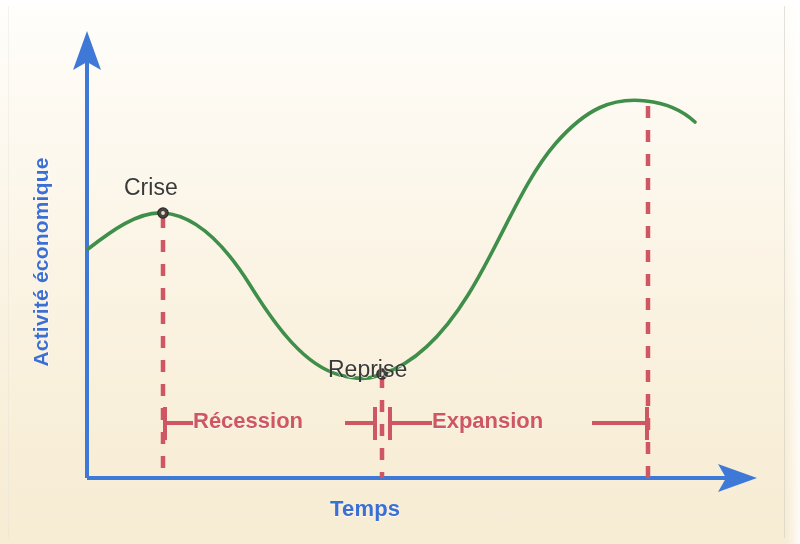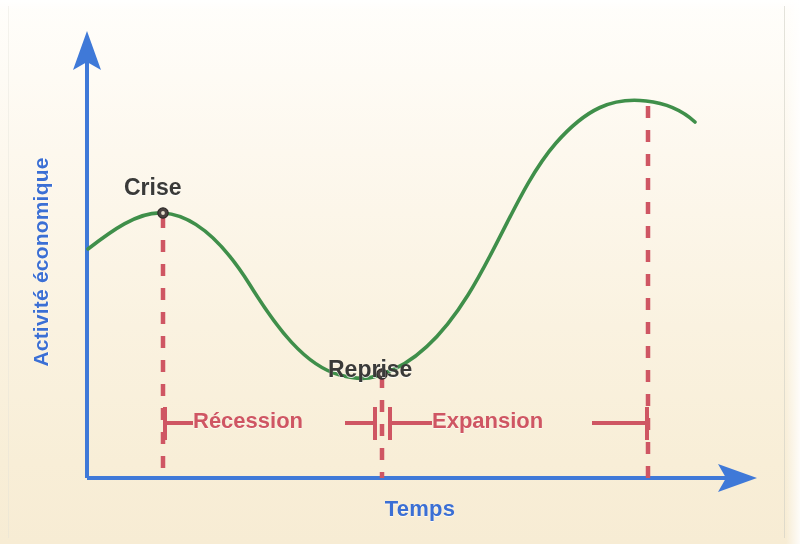--- a/index.html
+++ b/index.html
@@ -76,26 +76,25 @@
     width: 220px;
     text-align: center;
     transform: rotate(-90deg);
     transform-origin: center center;
   }
   #xlabel {
     font-size: 22px;
     left: 330px;
     top: 496px;
     width: 180px;
-    text-align: center;
   }
   .point-label {
     position: absolute;
     color: #3a3a38;
-    font-weight: bold;
+    font-weight: normal;
     font-size: 23px;
     white-space: nowrap;
     text-shadow: 0 1px 0 rgba(255,255,255,0.8);
   }
   #label-crise { left: 124px; top: 174px; }
   #label-reprise { left: 328px; top: 320px; margin-top: 36px; }
   .phase-label {
     position: absolute;
     color: #cf5663;
     font-weight: bold;

